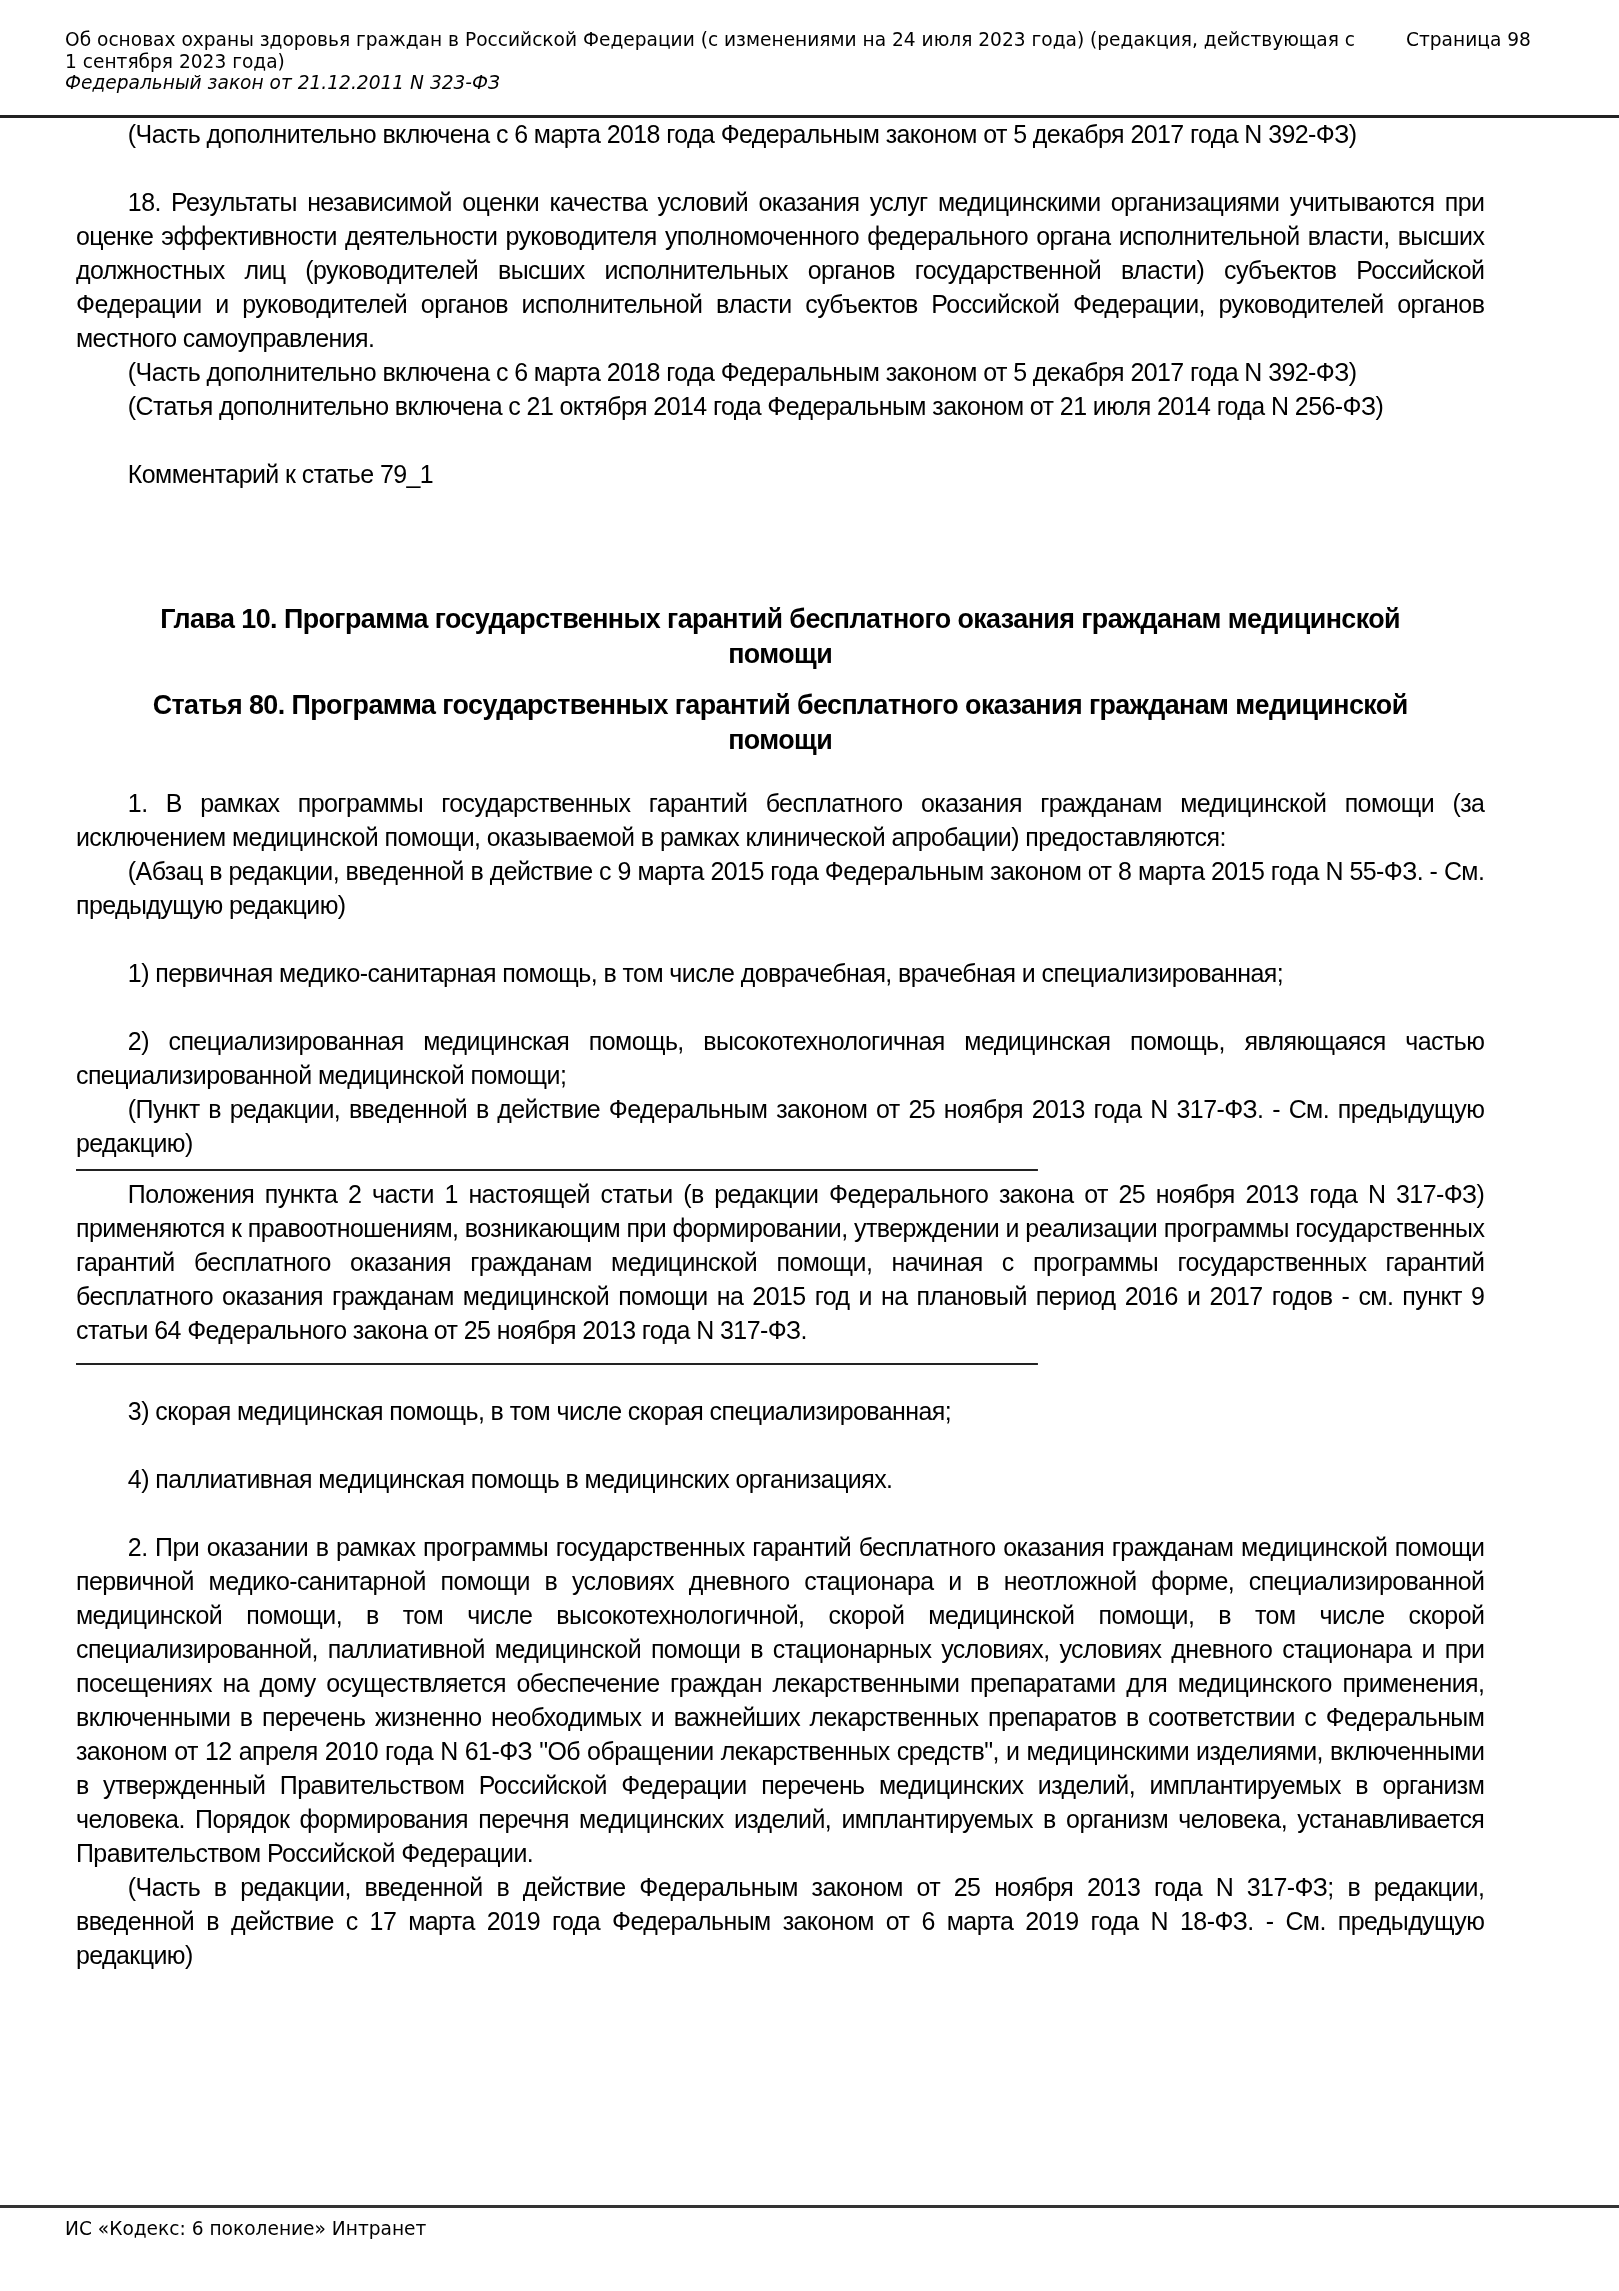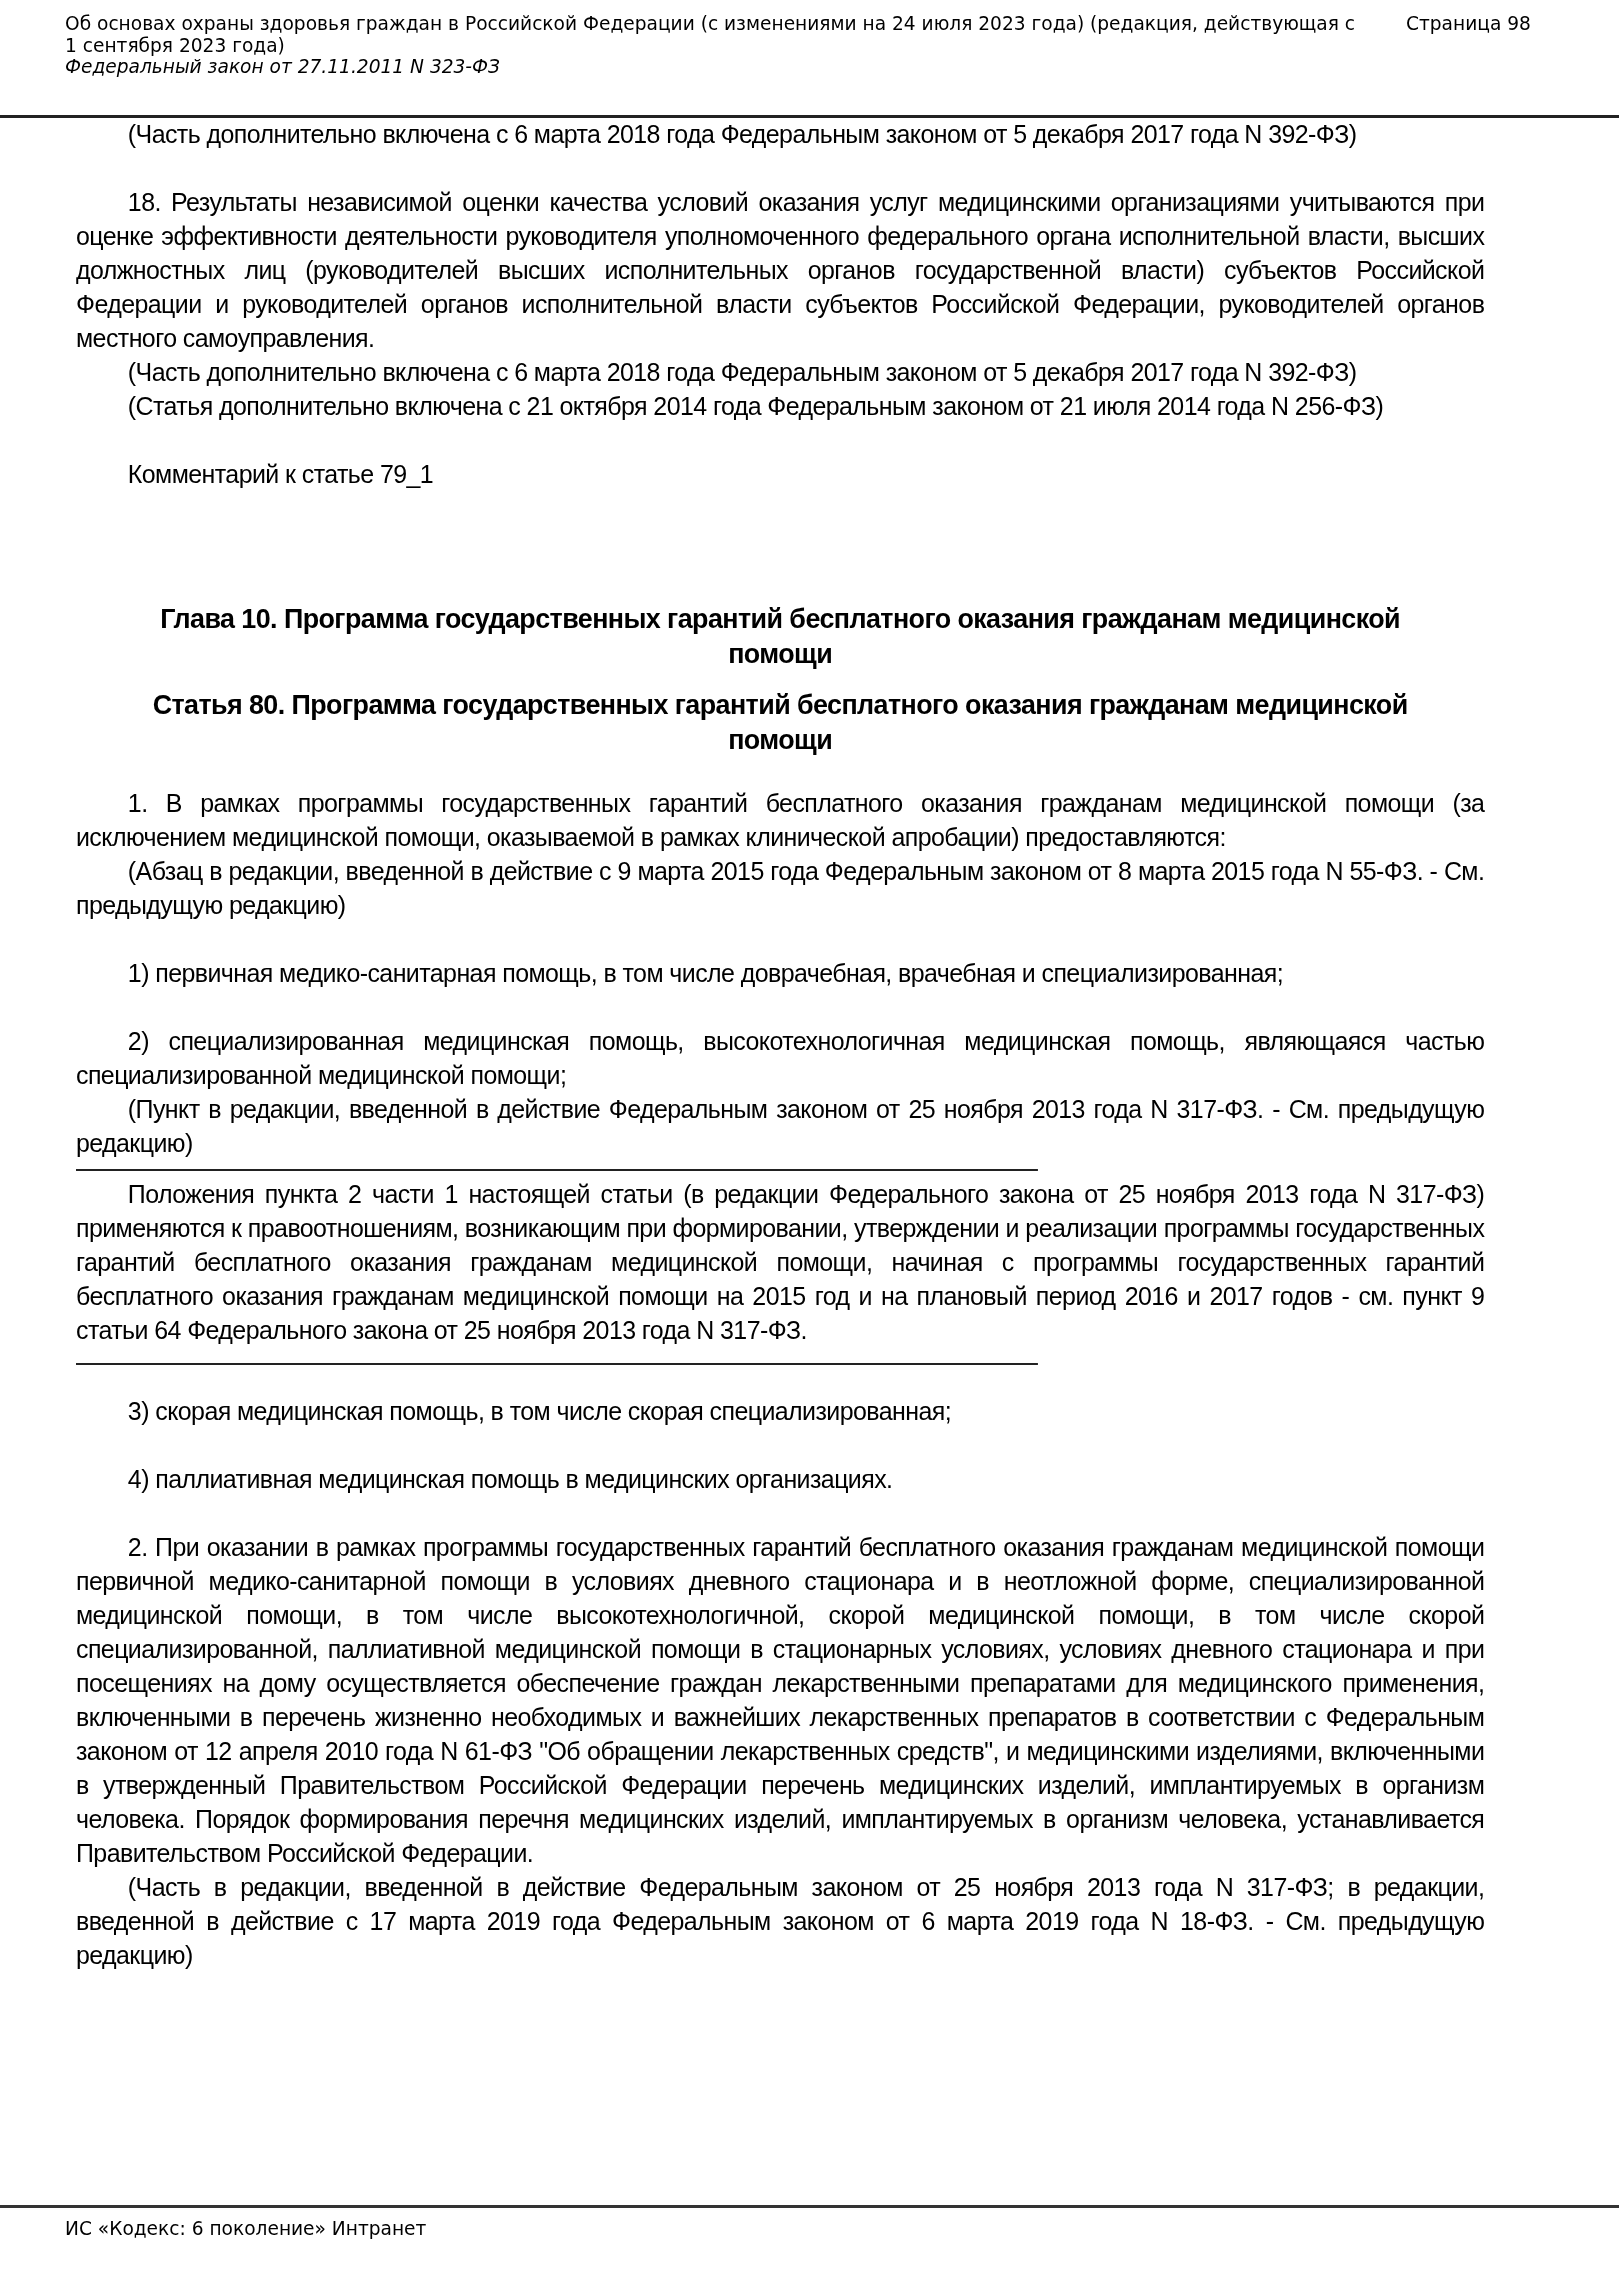--- a/index.html
+++ b/index.html
@@ -1,17 +1,17 @@
 <!DOCTYPE html>
 <html><head>
 <meta charset="utf-8">
 <style>
   html, body { margin:0; padding:0; background:#ffffff; }
   body { width:1619px; height:2292px; position:relative; overflow:hidden; color:#000; }
-  .hdr { position:absolute; left:65px; top:13px; width:1490px; font-family:"DejaVu Sans", sans-serif; font-size:18.6px; line-height:21.6px; }
+  .hdr { position:absolute; left:65px; top:29px; width:1490px; font-family:"DejaVu Sans", sans-serif; font-size:18.6px; line-height:21.6px; }
   .hdr .title { width:1294px; display:block; }
   .hdr .page { position:absolute; left:1341px; top:0; }
   .hdr .law { font-style:italic; }
   .rule-top { position:absolute; left:0; top:115px; width:1619px; height:2.9px; background:#222; }
   .rule-bottom { position:absolute; left:0; top:2205px; width:1619px; height:2.9px; background:#333; }
   .content { position:absolute; left:76px; top:117px; width:1467px; font-family:"Liberation Sans", sans-serif; font-size:26px; line-height:34px; letter-spacing:-0.6px; word-spacing:0px; transform:scaleX(0.96); transform-origin:left top; }
   .content p { margin:0; text-align:justify; text-indent:54px; }
   .gap { height:34px; }
   .gap2 { height:69px; }
   .h-ch { font-weight:bold; text-align:center !important; text-indent:0 !important; font-size:28px; line-height:35px; padding:0 59px; }
@@ -21,21 +21,21 @@
   .foot { position:absolute; left:65px; top:2217px; width:1490px; font-family:"DejaVu Sans", sans-serif; font-size:18.6px; line-height:23.5px; }
   .foot .l1 { padding-left:57px; }
   .foot a { color:#0000e0; text-decoration:underline; }
 </style>
 </head>
 <body>
 
 <div class="hdr">
   <span class="title">Об основах охраны здоровья граждан в Российской Федерации (с изменениями на 24 июля 2023 года) (редакция, действующая с 1 сентября 2023 года)</span>
   <span class="page">Страница 98</span>
-  <span class="law">Федеральный закон от 27.11.2011 N 323-ФЗ</span>
+  <span class="law">Федеральный закон от 21.12.2011 N 323-ФЗ</span>
 </div>
 
 <div class="rule-top"></div>
 
 <div class="content">
   <p>(Часть дополнительно включена с 6 марта 2018 года Федеральным законом от 5 декабря 2017 года N 392-ФЗ)</p>
   <div class="gap"></div>
   <p>18. Результаты независимой оценки качества условий оказания услуг медицинскими организациями учитываются при оценке эффективности деятельности руководителя уполномоченного федерального органа исполнительной власти, высших должностных лиц (руководителей высших исполнительных органов государственной власти) субъектов Российской Федерации и руководителей органов исполнительной власти субъектов Российской Федерации, руководителей органов местного самоуправления.</p>
   <p>(Часть дополнительно включена с 6 марта 2018 года Федеральным законом от 5 декабря 2017 года N 392-ФЗ)</p>
   <p>(Статья дополнительно включена с 21 октября 2014 года Федеральным законом от 21 июля 2014 года N 256-ФЗ)</p>

